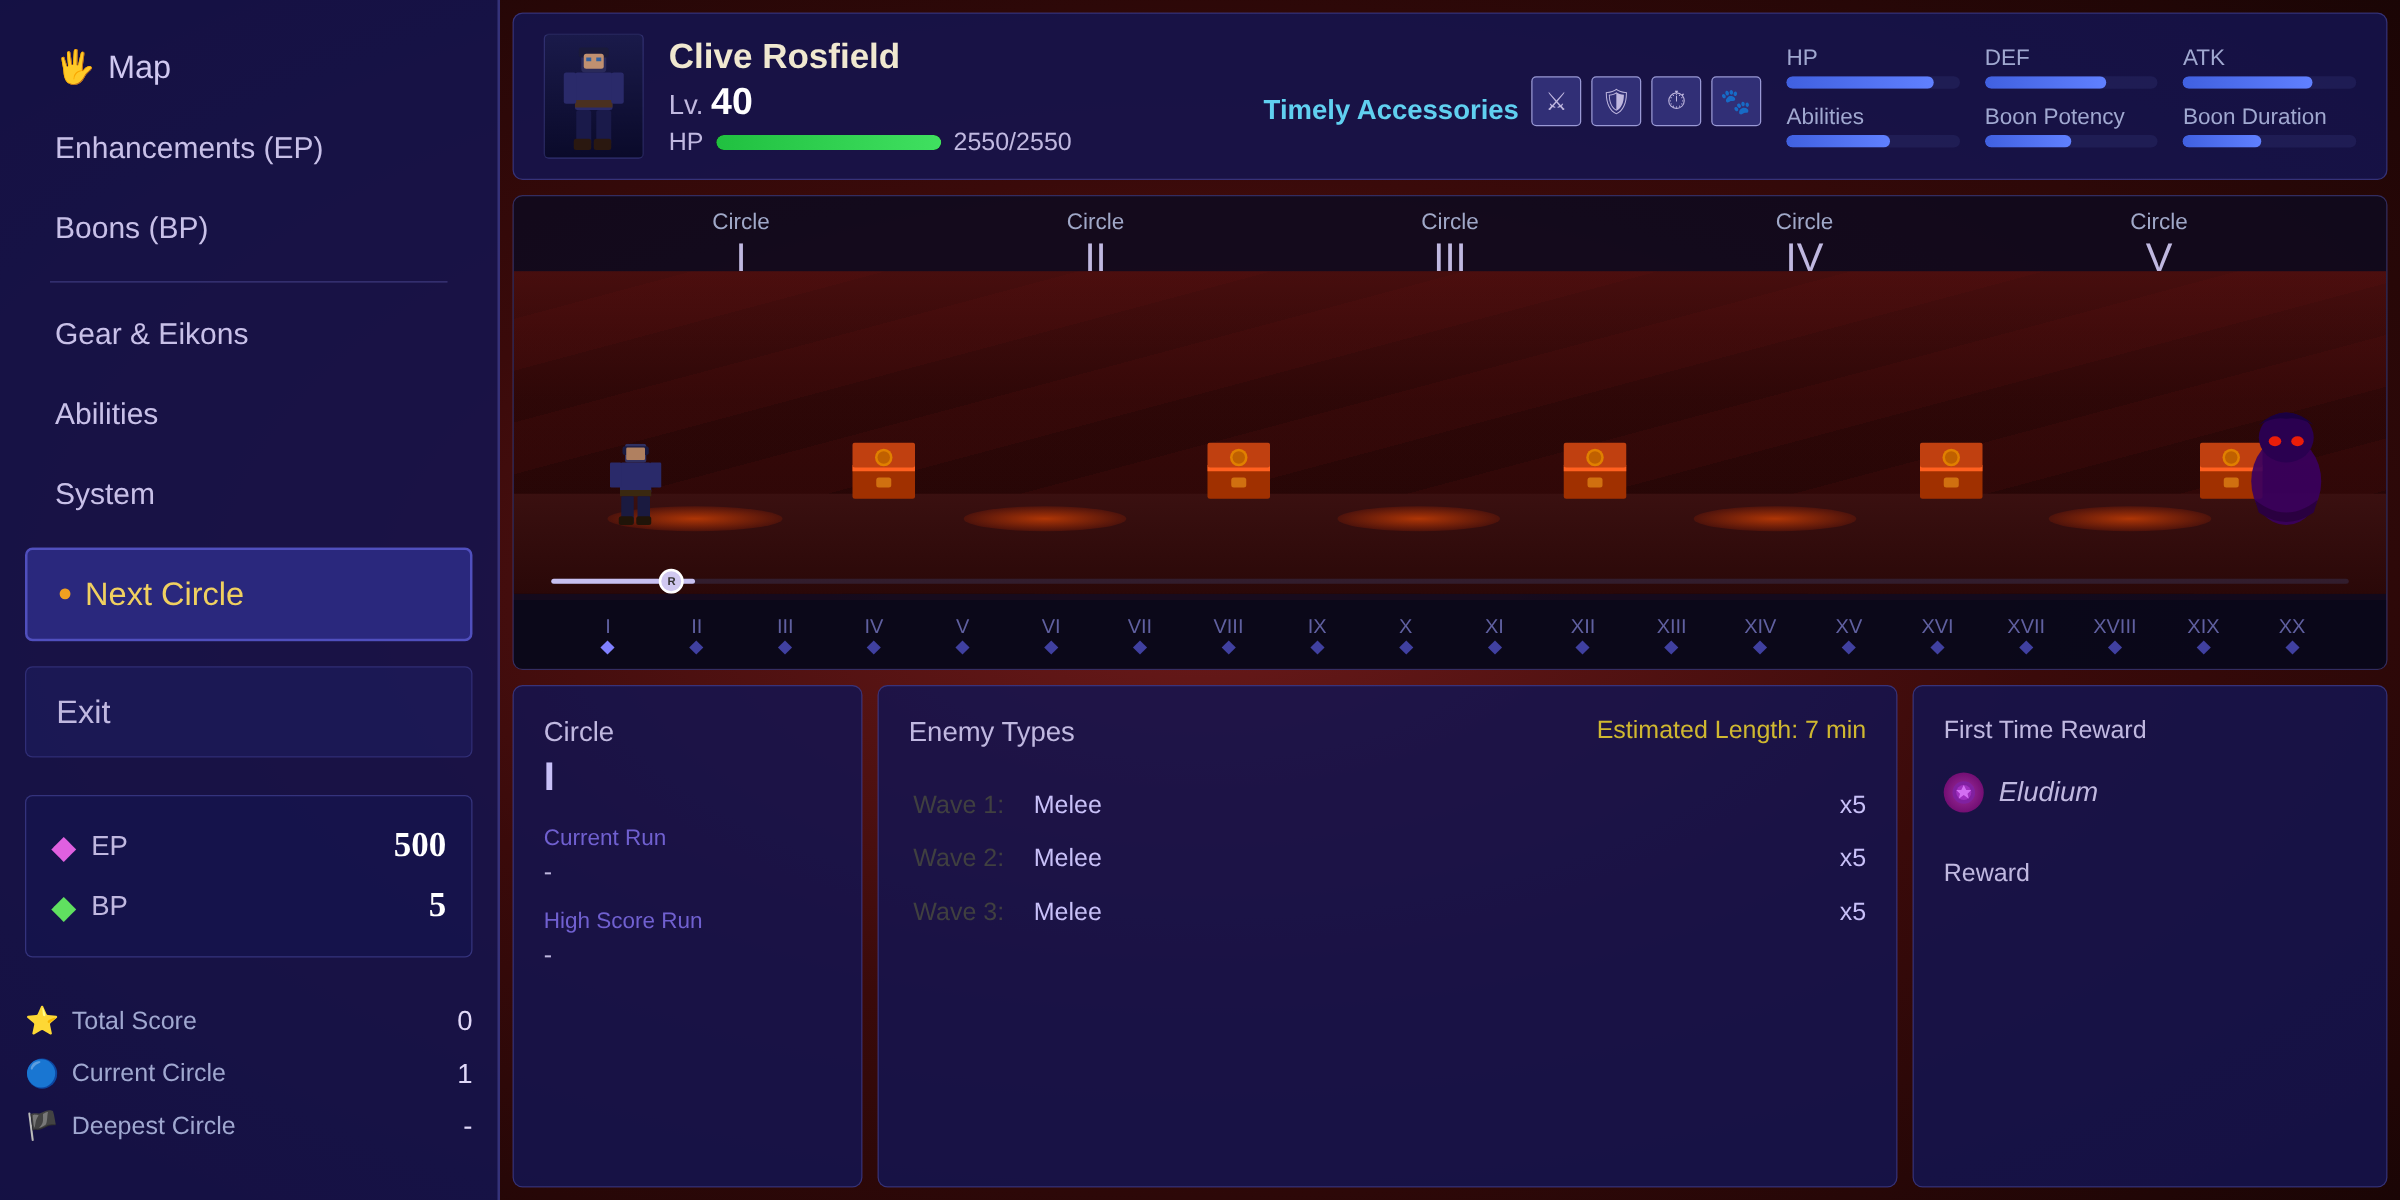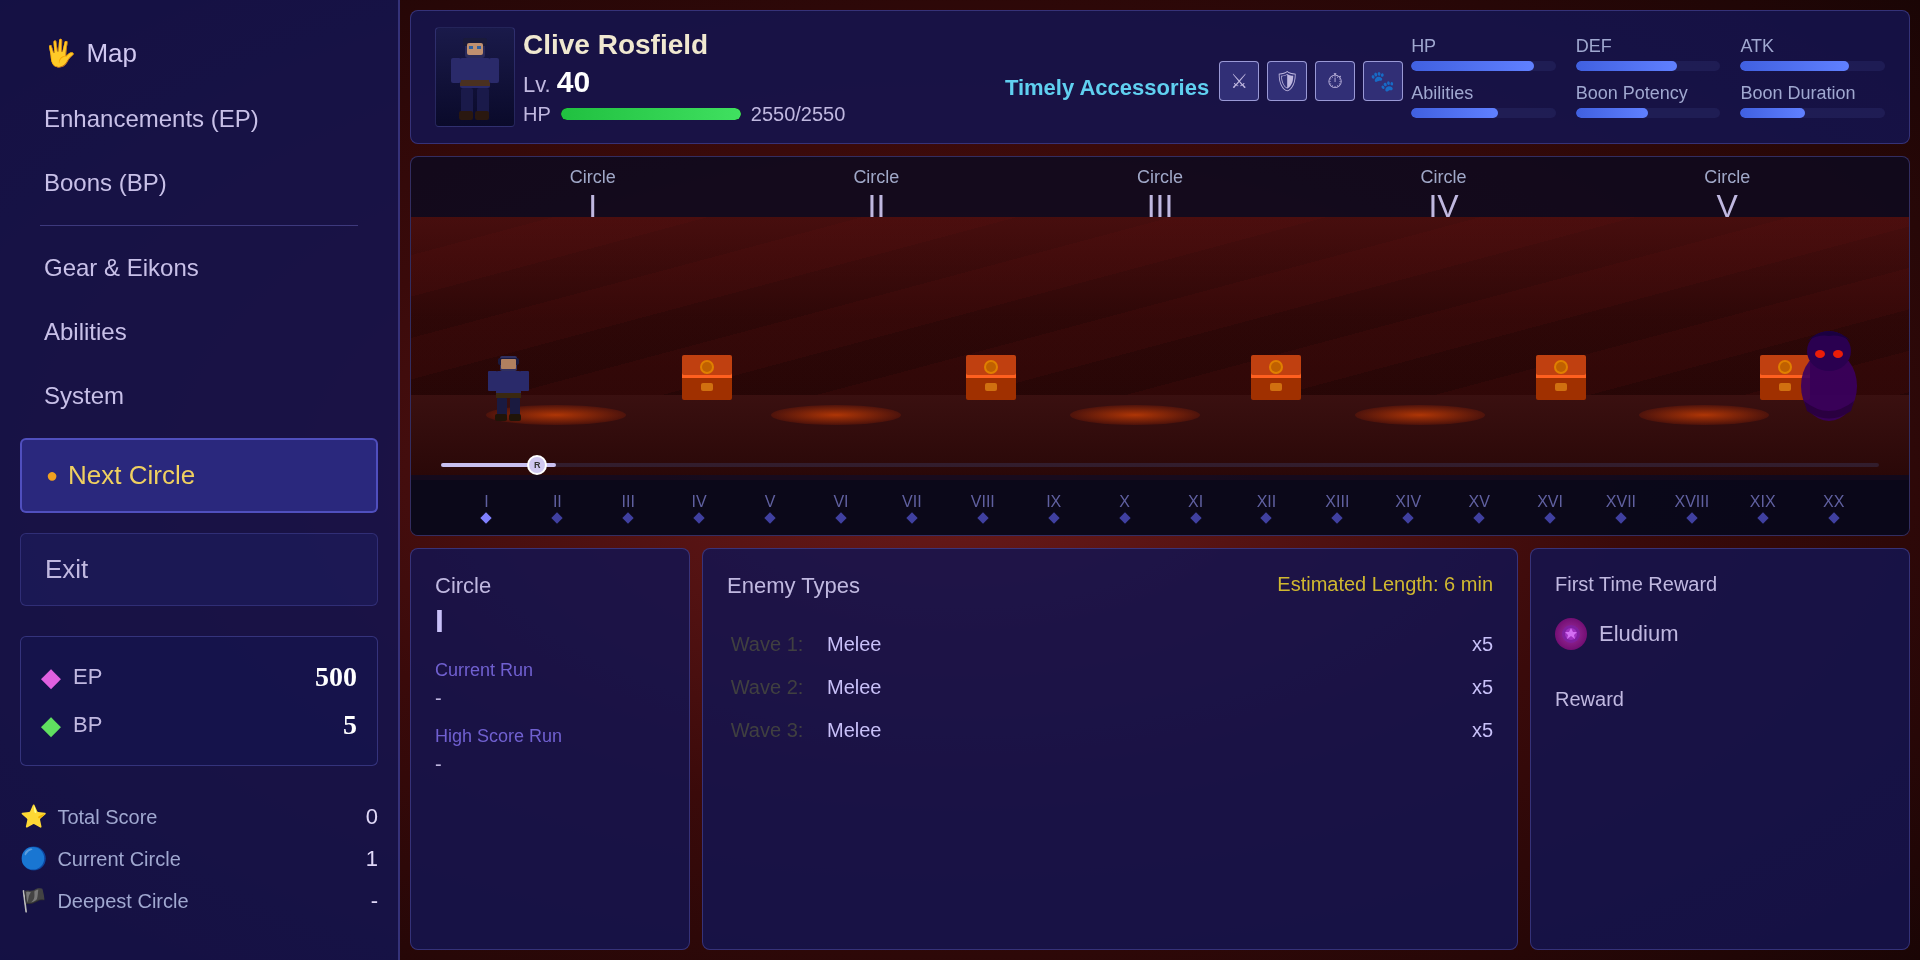--- a/index.html
+++ b/index.html
@@ -127,21 +127,21 @@
     }
 
     
     #char-header {
       background: rgba(20,20,80,0.85);
       border: 1px solid rgba(100,100,200,0.4);
       border-radius: 8px;
       padding: 16px 24px;
       display: flex;
       align-items: center;
-      gap: 8px;
+      gap: 20px;
       flex: 0 0 auto;
     }
 
     .char-sprite {
       width: 80px;
       height: 100px;
       background: linear-gradient(to bottom, #1a1a4a, #0a0a2a);
       border: 1px solid rgba(100,100,200,0.3);
       border-radius: 4px;
       display: flex;
@@ -394,20 +394,21 @@
       font-size: 20px;
       color: #c0b8e0;
       margin-bottom: 14px;
     }
     .reward-item {
       display: flex;
       align-items: center;
       gap: 12px;
       padding: 8px 0;
       font-size: 22px;
+      font-style: italic;
     }
     .reward-icon {
       width: 32px; height: 32px;
       background: radial-gradient(circle, #a030a0, #600060);
       border-radius: 50%;
       display: flex; align-items: center; justify-content: center;
       font-size: 14px;
     }
     .reward-name { color: #c0b8e0; }
 
@@ -753,21 +754,21 @@
       <div class="panel-value">-</div>
       <div class="panel-label">High Score Run</div>
       <div class="panel-value">-</div>
     </div>
 
     <div class="panel-card" id="enemy-panel">
       <div class="enemy-panel-header">
         <div class="enemy-panel-title">Enemy Types</div>
         <div class="estimated-length">
           <span>Estimated Length:</span>
-          <span>6 min</span>
+          <span>7 min</span>
         </div>
       </div>
       <div class="wave-row">
         <span class="wave-label">Wave 1:</span>
         <span class="wave-type">Melee</span>
         <span class="wave-count">x5</span>
       </div>
       <div class="wave-row">
         <span class="wave-label">Wave 2:</span>
         <span class="wave-type">Melee</span>

